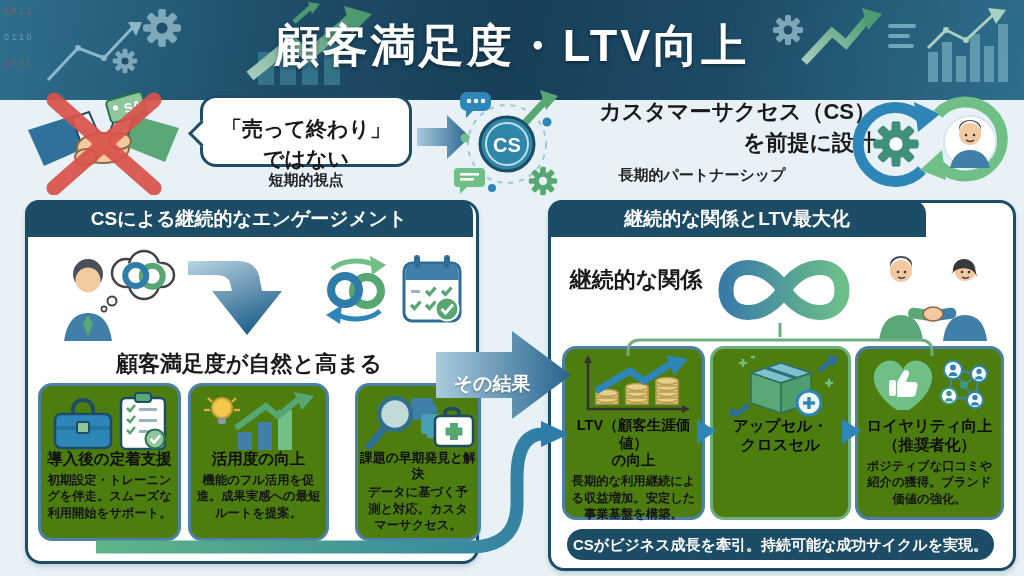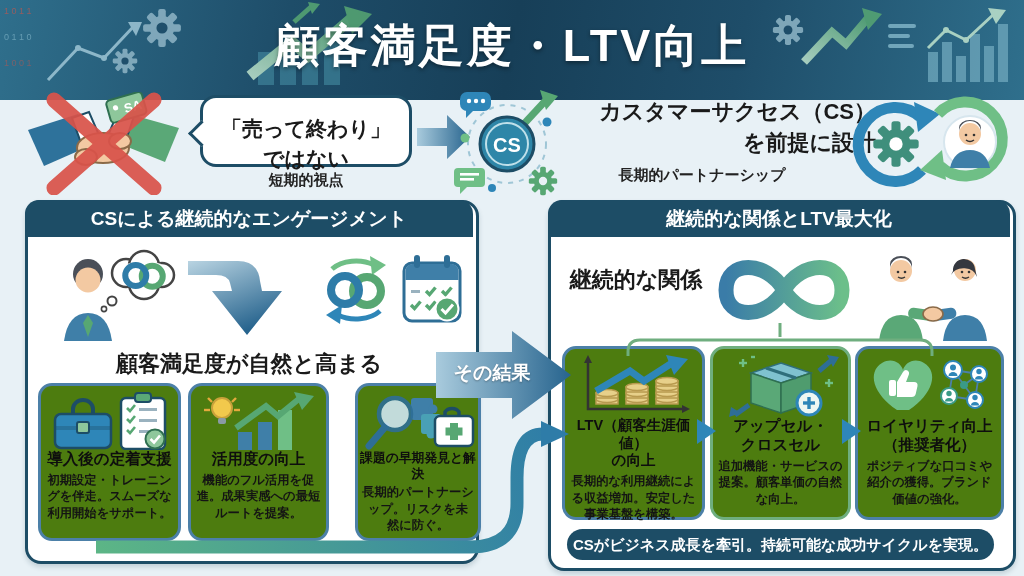--- a/index.html
+++ b/index.html
@@ -341,26 +341,26 @@
               <rect x="86.5" y="35.5" width="17" height="8"></rect>
             </g>
           <line x1="27" y1="34" x2="10" y2="54" stroke="#2e6e96" stroke-width="7" stroke-linecap="round"></line>
           <circle cx="36" cy="22" r="16" fill="#cfe6f0" opacity=".9" stroke="#2e6e96" stroke-width="4.5"></circle>
         </svg>
       </div>
       <div class="card-title small">
           <span class="line">課題の早期発見と解決</span>
           <span class="line"></span>
         </div>
-      <div class="card-body">長期的パートナーシップ。リスクを未然に防ぐ。</div>
+      <div class="card-body">データに基づく予測と対応。カスタマーサクセス。</div>
     </div>
   </div>
 
   <div class="panel" style="left:548px;top:200px;width:462px;height:365px;">
-    <div class="panel-header" style="width:462px">継続的な関係とLTV最大化</div>
+    <div class="panel-header" style="width:378px">継続的な関係とLTV最大化</div>
 
     <div class="abs big-label" style="left:10px;top:60px;width:150px">継続的な関係</div>
 
     <svg class="abs" style="left:152px;top:44px" width="162" height="86" viewBox="0 0 162 86">
       <path d="M81 43 C63 13 23 13 23 43 C23 73 63 73 81 43 C99 13 139 13 139 43 C139 73 99 73 81 43" fill="none" stroke="url(#gInf)" stroke-width="15" stroke-linecap="round"></path>
     </svg>
 
     <svg class="abs" style="left:314px;top:48px" width="136" height="90" viewBox="0 0 136 90">
       <circle cx="36" cy="20" r="11" fill="#f3c9a2"></circle>
       <path d="M25 18 a11 11 0 0 1 22 0 l0 -5 a11 8 0 0 0 -22 0 z" fill="#4a4f58"></path>
@@ -438,21 +438,20 @@
           <g stroke="#2e86b8" stroke-width="3.4">
               <line x1="82" y1="48" x2="94" y2="48"></line>
               <line x1="88" y1="42" x2="88" y2="54"></line>
             </g>
         </svg>
       </div>
       <div class="card-title">
           <span class="line">アップセル・</span>
           <span class="line">クロスセル</span>
         </div>
-      <div class="card-body">追加機能・サービスの提案。顧客単価の自然な向上。</div>
     </div>
 
     <div class="card" style="left:304px;top:143px;width:149px;height:174px;">
       <div class="card-icon" style="height:62px">
         <svg width="126" height="60" viewBox="0 0 126 60">
           <path d="M30 56 C6 40 0 18 15 9 C25 3 34 9 36 16 C38 9 47 3 57 9 C72 18 66 40 42 56 Z" fill="#6fbf86" transform="translate(0,-2)"></path>
           <g fill="#fff">
             <rect x="22" y="24" width="7" height="16" rx="2"></rect>
             <path d="M30 26 l6 -10 q2 -3 4.5 -1.5 q2.5 1.5 1 5 l-2.5 6.5 h8 q4 0 3.5 4 l-1.8 8 q-0.8 3 -4 3 h-14.7 z"></path>
           </g>
@@ -502,15 +501,15 @@
 
   <svg class="abs overlay" width="1024" height="576" viewBox="0 0 1024 576">
     <path d="M780 323 V337" stroke="#6fae7f" stroke-width="3" fill="none"></path>
     <path d="M628 356 V352 Q628 340 640 340 H920 Q932 340 932 352 V356" stroke="#6fae7f" stroke-width="3" fill="none"></path>
     <path d="M96 547 H470 Q517 547 517 503 V478 Q517 434 543 434" stroke="url(#gLoop)" stroke-width="13" fill="none"></path>
     <polygon points="541,421 569,434 541,447" fill="#2e7ca8"></polygon>
     <polygon points="436,352 512,352 512,331 571,375 512,419 512,398 436,398" fill="url(#gBlue)"></polygon>
     <polygon points="697,419 716,431 697,444" fill="#2e86b8"></polygon>
     <polygon points="842,419 861,431 842,444" fill="#2e86b8"></polygon>
   </svg>
-  <div class="abs result-label" style="left:440px;top:360px;width:104px;text-align:center">その結果</div>
+  <div class="abs result-label" style="left:440px;top:371px;width:104px;text-align:center">その結果</div>
 
 </div>
 
 </body></html>

